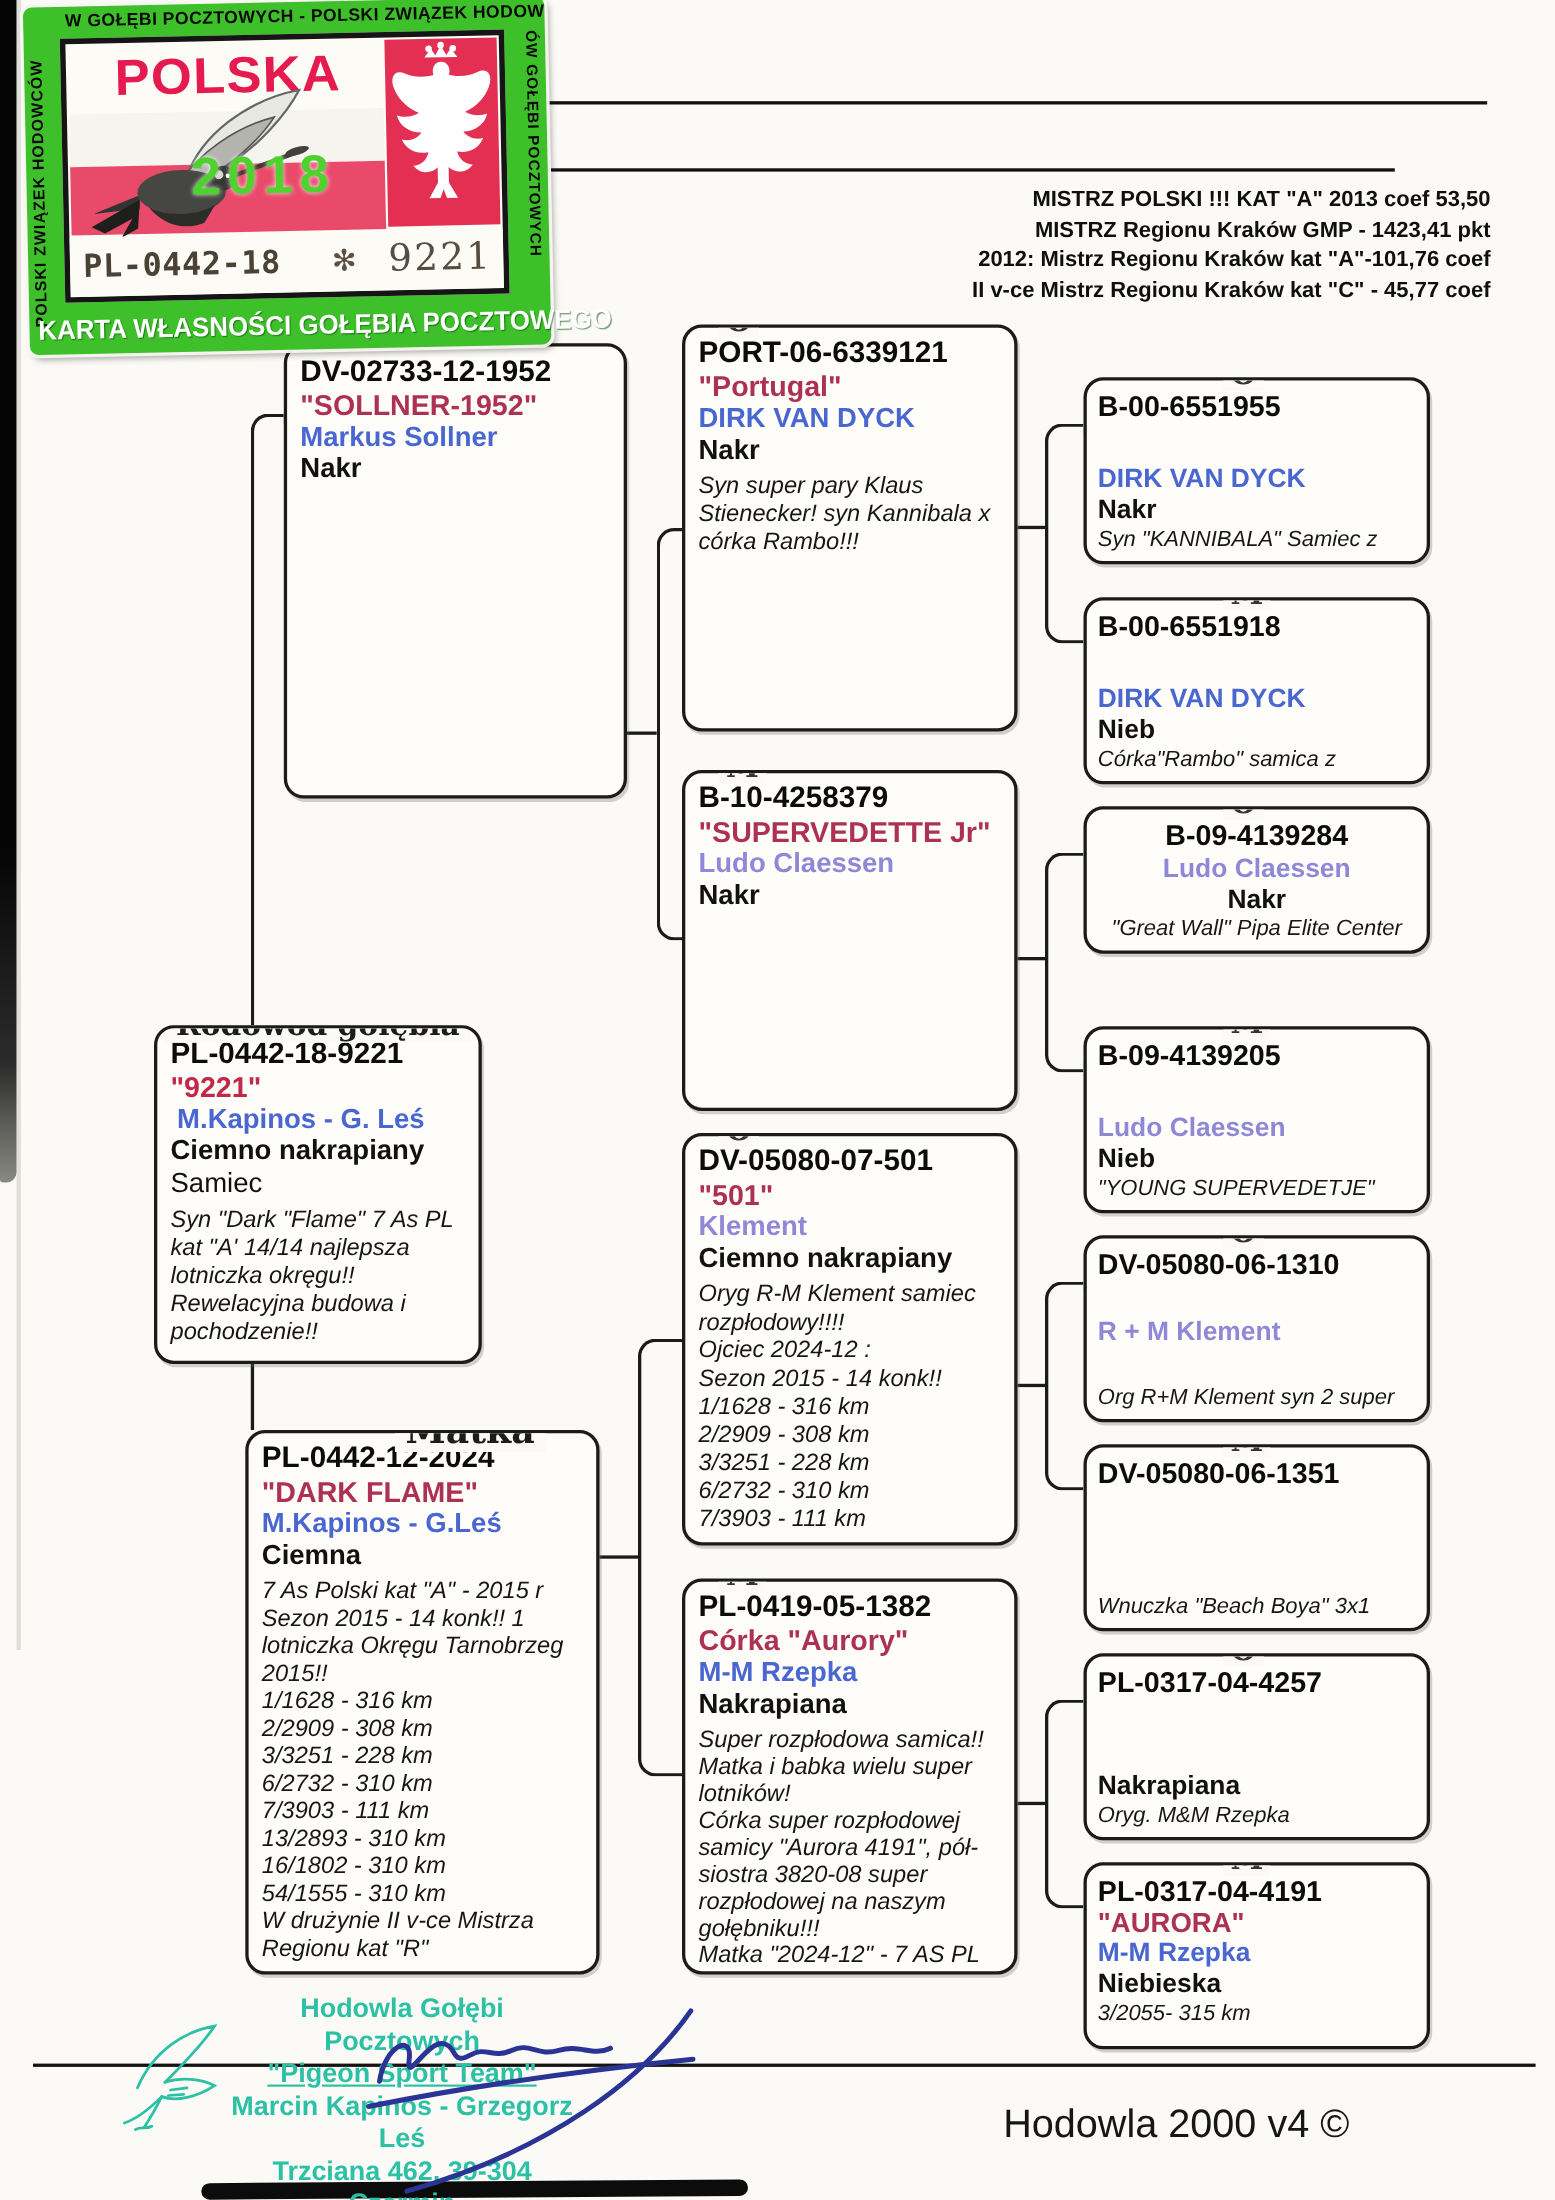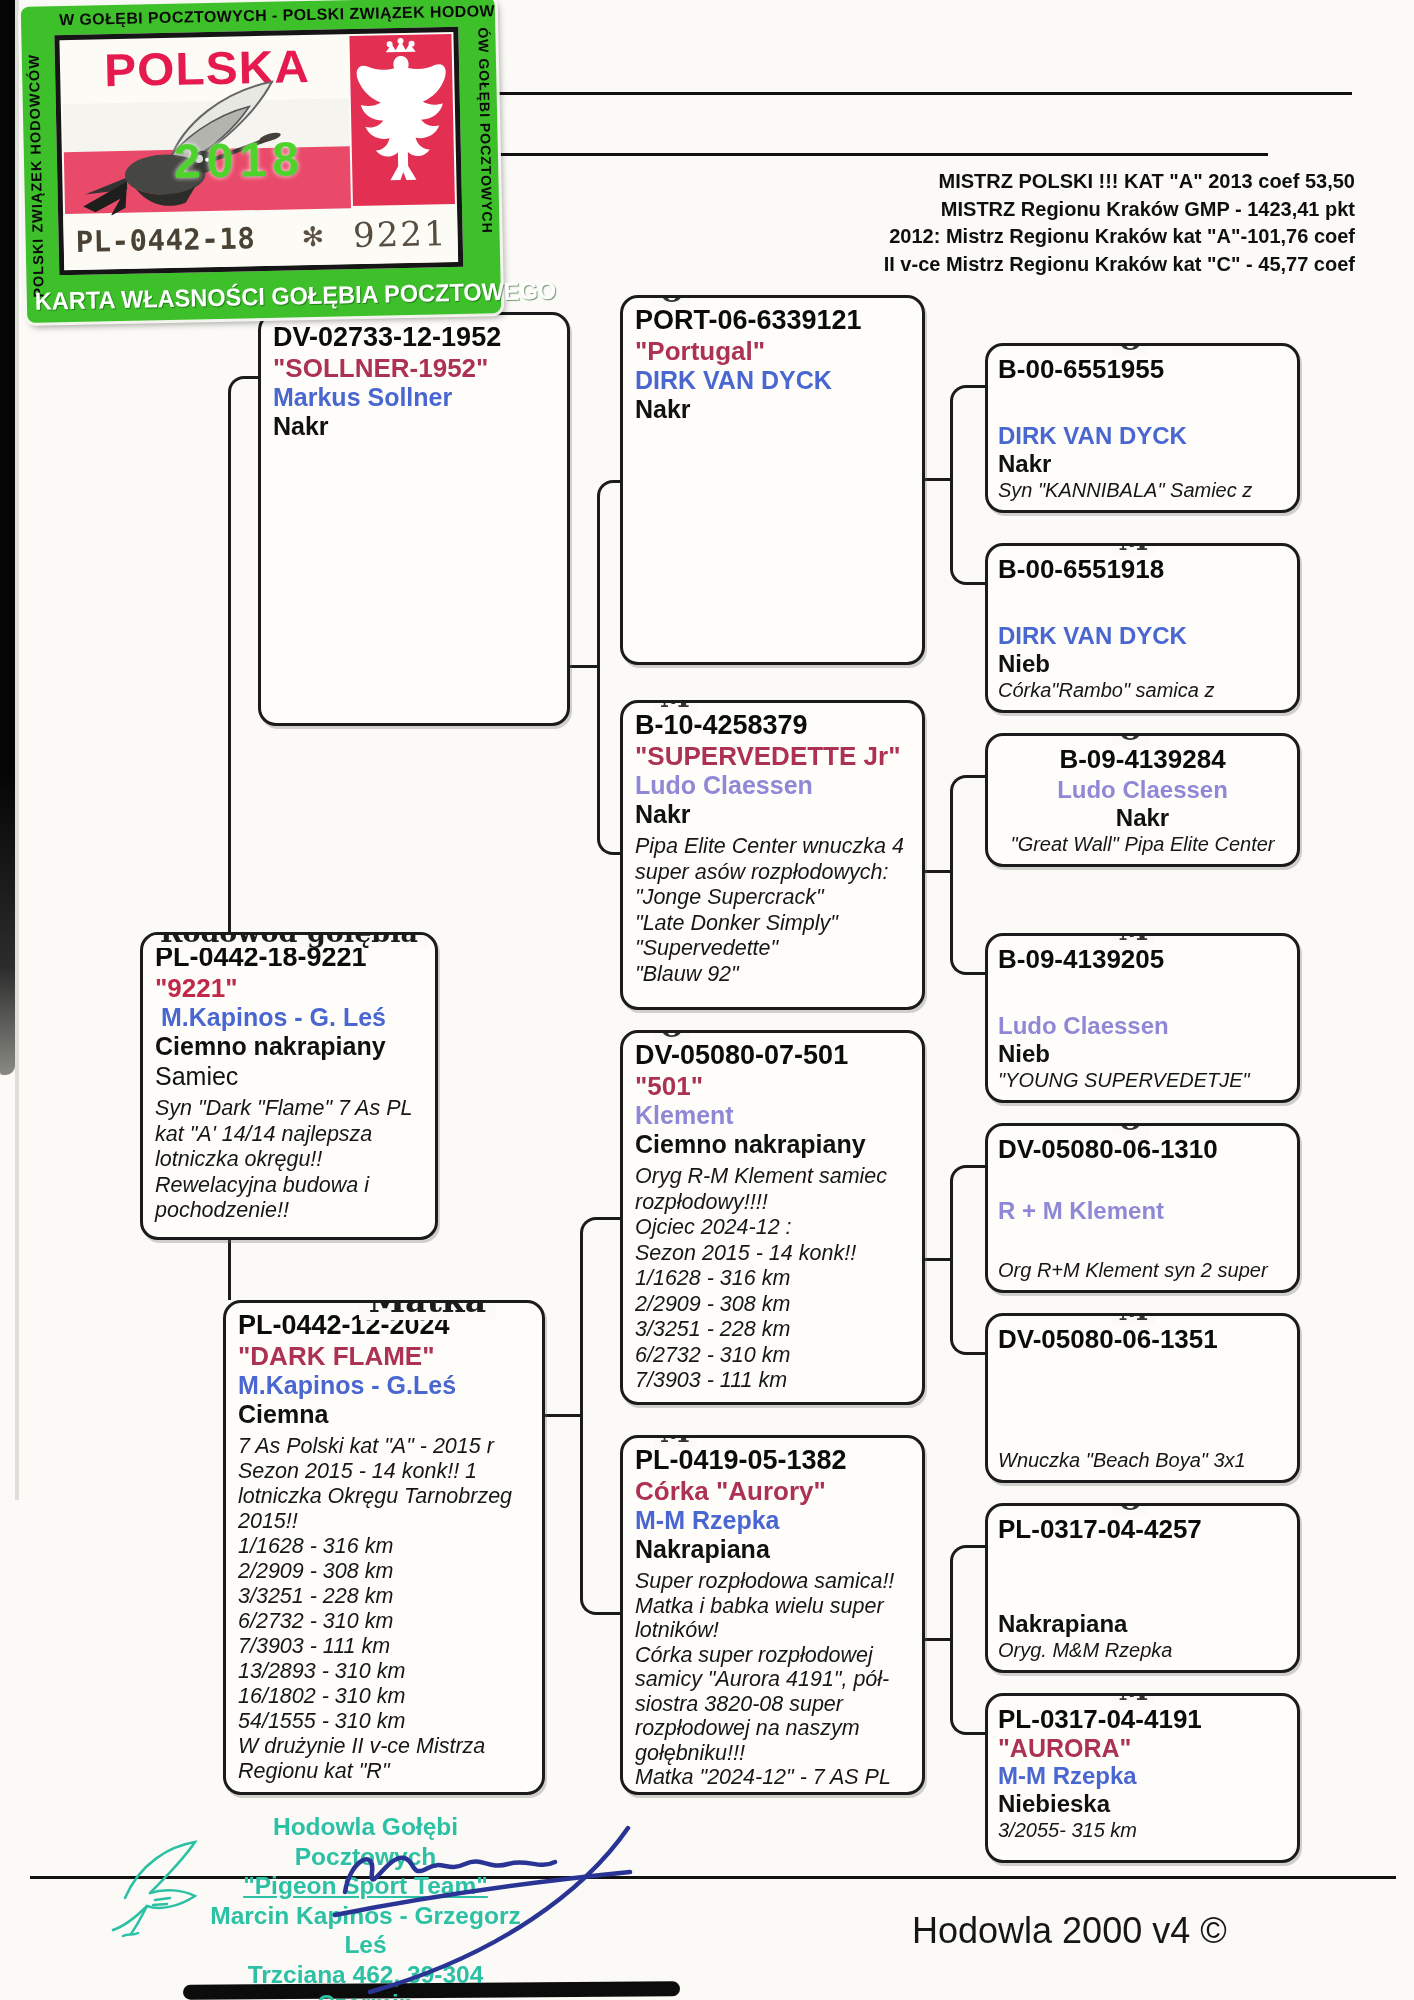--- a/index.html
+++ b/index.html
@@ -162,34 +162,31 @@
 W drużynie II v-ce Mistrza
 Regionu kat "R"</div>
   </div>
 
   <div class="pbox" style="left:620px;top:295px;width:305px;height:370px;">
     <div class="marker" style="left:10%;">O</div>
     <div class="pb-ring">PORT-06-6339121</div>
     <div class="pb-name">"Portugal"</div>
     <div class="pb-breeder">DIRK VAN DYCK</div>
     <div class="pb-color">Nakr</div>
+    <div class="pb-desc">Syn super pary Klaus
+Stienecker! syn Kannibala x
+córka Rambo!!!</div>
   </div>
 
   <div class="pbox" style="left:620px;top:700px;width:305px;height:310px;">
     <div class="marker" style="left:10%;">M</div>
     <div class="pb-ring">B-10-4258379</div>
     <div class="pb-name">"SUPERVEDETTE Jr"</div>
     <div class="pb-breeder purple">Ludo Claessen</div>
     <div class="pb-color">Nakr</div>
-    <div class="pb-desc">Pipa Elite Center wnuczka 4
-super asów rozpłodowych:
-"Jonge Supercrack"
-"Late Donker Simply"
-"Supervedette"
-"Blauw 92"</div>
   </div>
 
   <div class="pbox" style="left:620px;top:1030px;width:305px;height:375px;">
     <div class="marker" style="left:10%;">O</div>
     <div class="pb-ring">DV-05080-07-501</div>
     <div class="pb-name">"501"</div>
     <div class="pb-breeder purple">Klement</div>
     <div class="pb-color">Ciemno nakrapiany</div>
     <div class="pb-desc">Oryg R-M Klement samiec
 rozpłodowy!!!!

